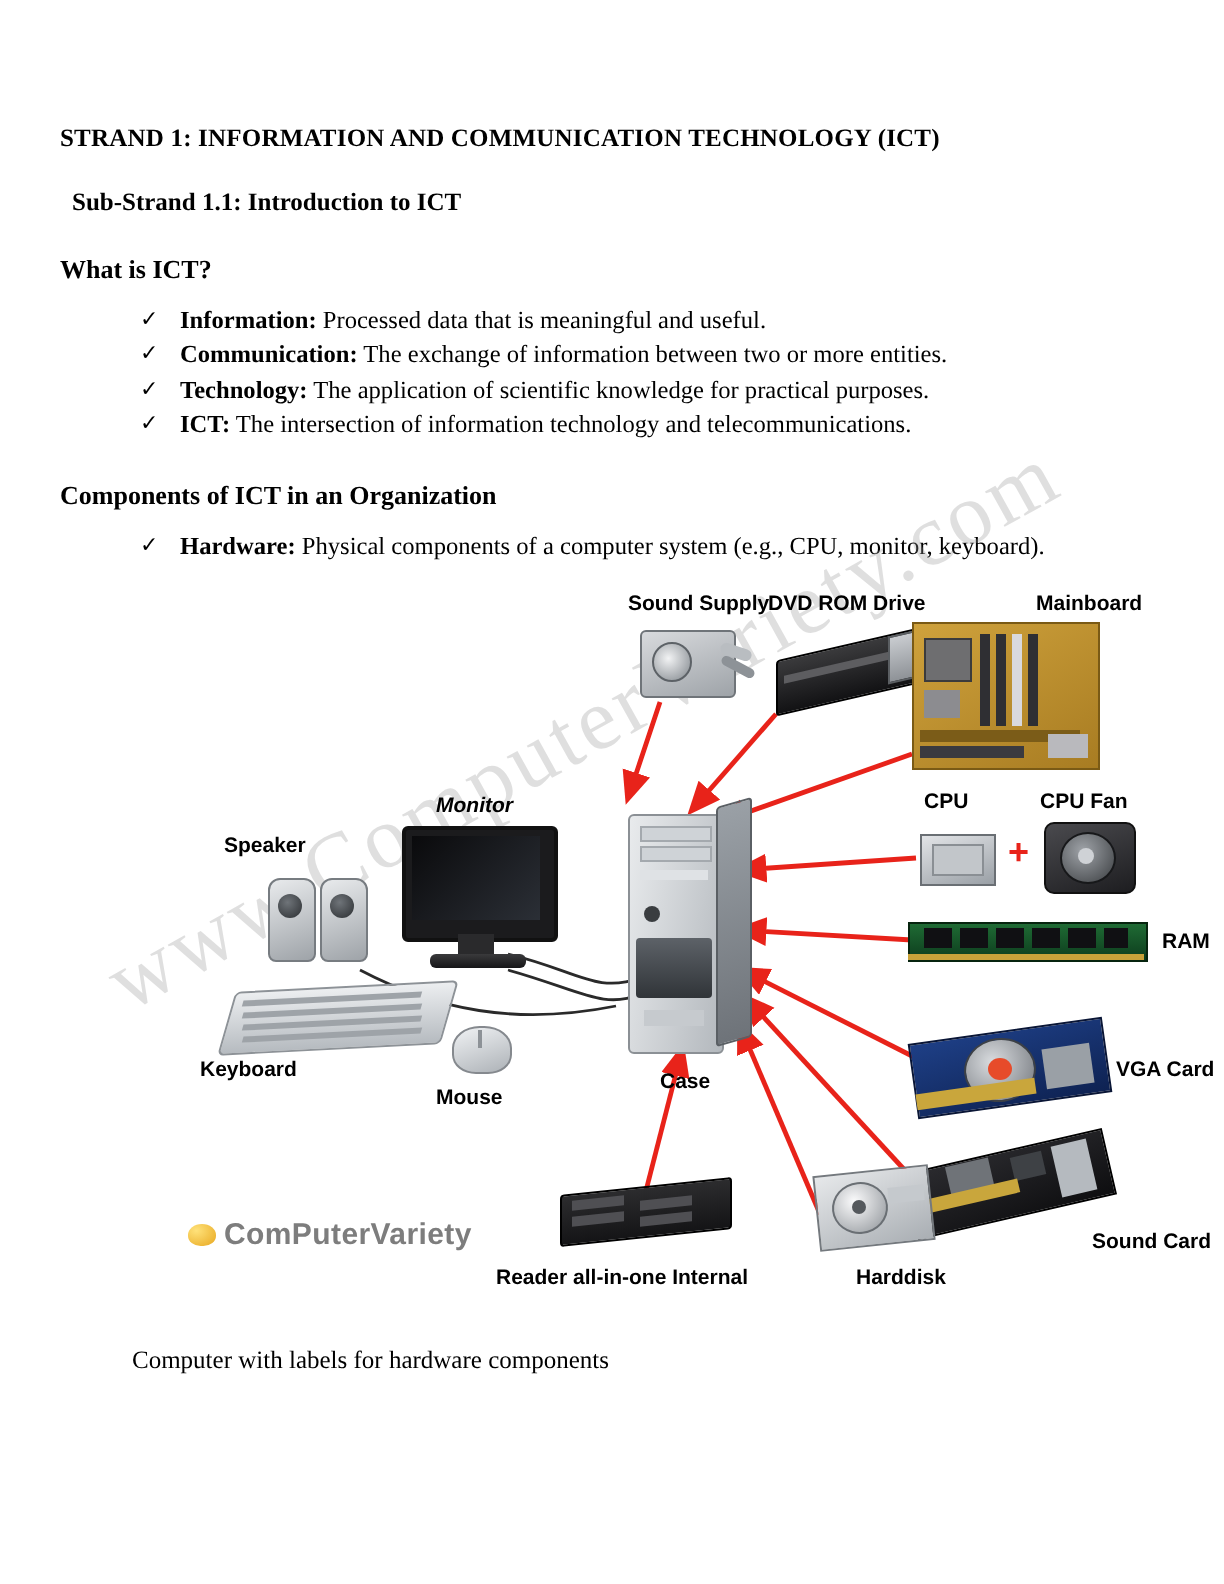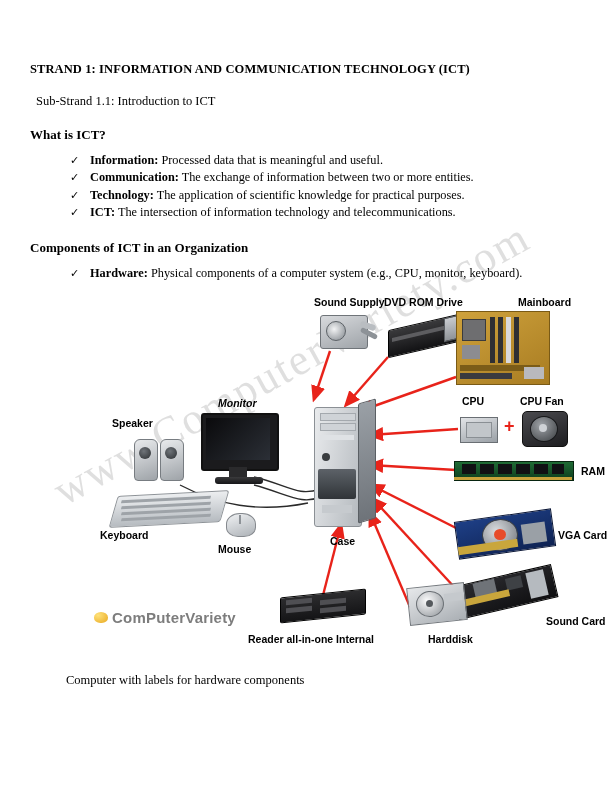--- a/index.html
+++ b/index.html
@@ -24,21 +24,21 @@
     padding: 62px 58px 40px 30px;
   }
   h1.strand {
     font-size: 12.5px;
     font-weight: bold;
     margin: 0 0 0 0;
     letter-spacing: 0.1px;
   }
   h2.substrand {
     font-size: 12.5px;
-    font-weight: normal;
+    font-weight: bold;
     margin: 17px 0 0 6px;
   }
   h3.qhead {
     font-size: 13px;
     font-weight: bold;
     margin: 18px 0 0 0;
   }
   h3.chead {
     font-size: 13px;
     font-weight: bold;

